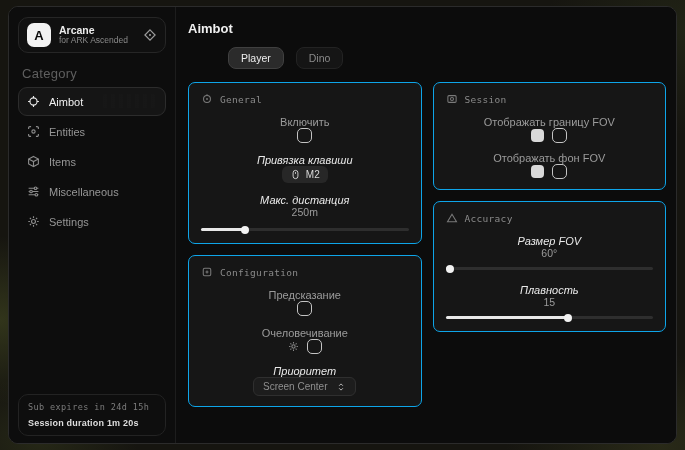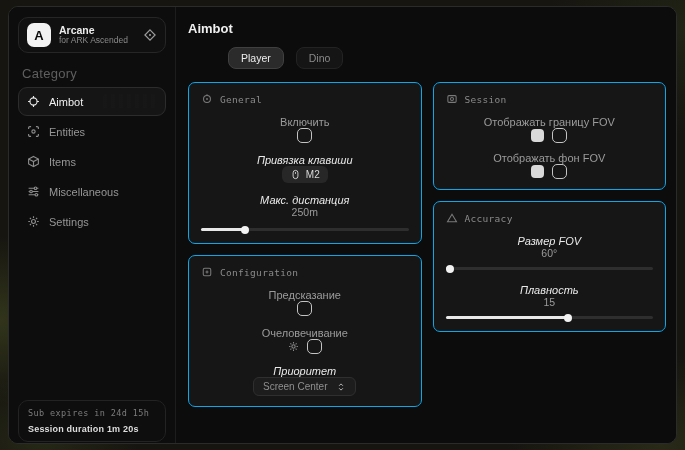--- a/index.html
+++ b/index.html
@@ -30,21 +30,21 @@
   .brand-sub{font-size:8.5px;color:#8a8a8a;}
   .brand-action{margin-left:auto;color:#9a9a9a;display:flex;cursor:pointer;}
   .category{margin:13px 4px 6px 4px;font-size:13px;color:#5f5f5f;letter-spacing:.3px;}
   .nav-item{display:flex;align-items:center;gap:9px;height:27px;padding:0 8px;margin-bottom:1px;
     border:1px solid transparent;border-radius:9px;color:#969696;font-size:11px;position:relative;cursor:pointer;}
   .nav-item .ic{display:flex;color:#8c8c8c;}
   .nav-item.active{background:#151515;border-color:#2c2c2c;color:#f0f0f0;}
   .nav-item.active .ic{color:#e8e8e8;}
   .wm{position:absolute;right:10px;top:6px;width:52px;height:14px;opacity:.18;border-radius:2px;
     background:repeating-linear-gradient(90deg,#1f1f1f 0 4px,transparent 4px 8px);}
-  .side-footer{position:absolute;left:9px;right:9px;bottom:1px;border:1px solid #232323;
+  .side-footer{position:absolute;left:9px;right:9px;bottom:7px;border:1px solid #232323;
     border-radius:10px;padding:7px 9px;background:#0e0e0e;}
   .foot-line1{font-family:"DejaVu Sans Mono", monospace;font-size:8.5px;color:#7c7c7c;letter-spacing:.4px;}
   .foot-line2{font-size:9px;font-weight:bold;color:#dedede;margin-top:6px;letter-spacing:.2px;}
   
   .main{flex:1;padding:12px 10px 12px 12px;box-sizing:border-box;background:#0c0c0c;}
   .page-title{font-size:13px;font-weight:bold;color:#f0f0f0;margin-top:2px;}
   .tabs{display:flex;gap:12px;margin-top:11px;padding-left:40px;}
   .tab{font-size:10.5px;padding:4px 12px;border-radius:8px;border:1px solid #232323;
     background:#151515;color:#8a8a8a;cursor:pointer;}
   .tab.active{background:#2b2b2b;border-color:#404040;color:#eeeeee;}

